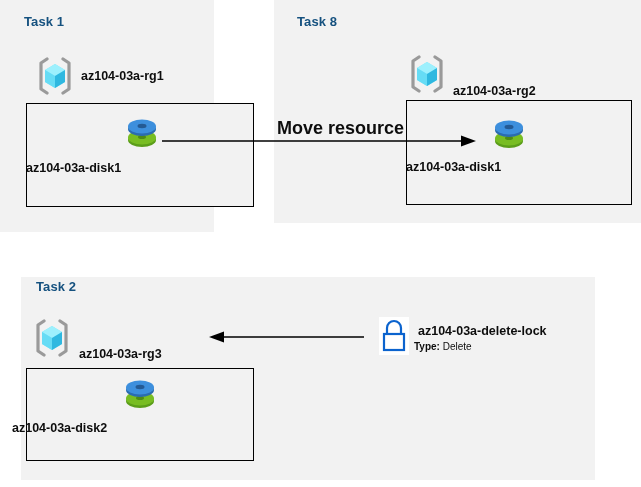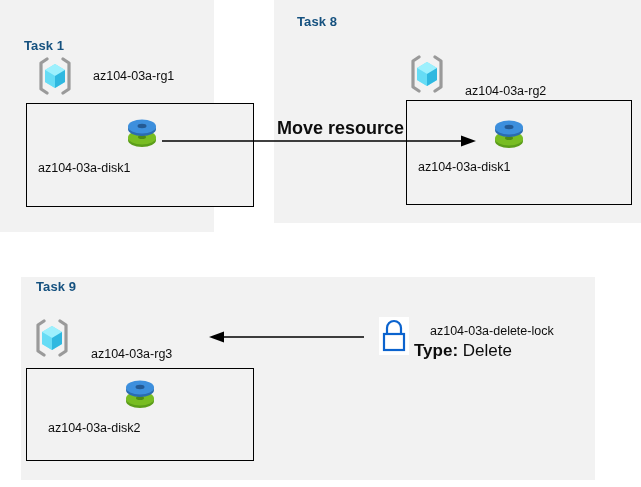--- a/index.html
+++ b/index.html
@@ -31,31 +31,30 @@
   .inner-box {
     position: absolute;
     border: 1px solid #000000;
     background: #f2f2f2;
     box-sizing: border-box;
   }
 
   .node-label {
     position: absolute;
     color: #0d0d0d;
-    font-weight: normal;
+    font-weight: bold;
     font-size: 12.5px;
     white-space: nowrap;
-    margin-left: 12px;
   }
   .node-label.centered {
   }
 
   .sub-label {
     position: absolute;
-    font-size: 17px;
+    font-size: 10px;
     color: #0d0d0d;
     white-space: nowrap;
   }
   .sub-label b { font-weight: bold; }
 
   .icon-rg, .icon-disk, .icon-lock {
     position: absolute;
   }
 
   .connector {
@@ -68,21 +67,21 @@
     font-size: 18px;
     color: #0d0d0d;
     white-space: nowrap;
   }
 </style>
 </head>
 <body>
 
 <div class="panel" style="left:0px; top:0px; width:214px; height:232px;"></div>
 
-<div class="task-label" style="left:24px; top:14px;margin-top:24px;">Task 1</div>
+<div class="task-label" style="left:24px; top:14px;">Task 1</div>
 
 <div class="icon-rg" style="left:37px; top:57px; width:36px; height:38px;">
   <svg width="36" height="38" viewBox="0 0 36 38">
     <path d="M10 2 L4 6 L4 32 L10 36" fill="none" stroke="#9a9a9a" stroke-width="3.2" stroke-linecap="round" stroke-linejoin="round"></path>
     <path d="M26 2 L32 6 L32 32 L26 36" fill="none" stroke="#9a9a9a" stroke-width="3.2" stroke-linecap="round" stroke-linejoin="round"></path>
     <polygon points="18,7 28,13 28,25 18,31 8,25 8,13" fill="#7ee8fb"></polygon>
     <polygon points="18,7 28,13 18,19 8,13" fill="#9df0fd"></polygon>
     <polygon points="18,19 28,13 28,25 18,31" fill="#2fb8e0"></polygon>
     <polygon points="18,19 8,13 8,25 18,31" fill="#66dcf5"></polygon>
   </svg>
@@ -137,21 +136,21 @@
 
 <div class="connector" style="left:160px; top:128px; width:320px; height:26px;">
   <svg width="320" height="26" viewBox="0 0 320 26">
     <line x1="2" y1="13" x2="302" y2="13" stroke="#000000" stroke-width="1.6"></line>
     <polygon points="316,13 301,7.5 301,18.5" fill="#000000"></polygon>
   </svg>
 </div>
 
 <div class="panel" style="left:21px; top:277px; width:574px; height:203px;"></div>
 
-<div class="task-label" style="left:36px; top:279px;">Task 9</div>
+<div class="task-label" style="left:36px; top:279px;">Task 2</div>
 
 <div class="icon-rg" style="left:34px; top:319px; width:36px; height:38px;">
   <svg width="36" height="38" viewBox="0 0 36 38">
     <path d="M10 2 L4 6 L4 32 L10 36" fill="none" stroke="#9a9a9a" stroke-width="3.2" stroke-linecap="round" stroke-linejoin="round"></path>
     <path d="M26 2 L32 6 L32 32 L26 36" fill="none" stroke="#9a9a9a" stroke-width="3.2" stroke-linecap="round" stroke-linejoin="round"></path>
     <polygon points="18,7 28,13 28,25 18,31 8,25 8,13" fill="#7ee8fb"></polygon>
     <polygon points="18,7 28,13 18,19 8,13" fill="#9df0fd"></polygon>
     <polygon points="18,19 28,13 28,25 18,31" fill="#2fb8e0"></polygon>
     <polygon points="18,19 8,13 8,25 18,31" fill="#66dcf5"></polygon>
   </svg>
@@ -184,13 +183,13 @@
 <div class="icon-disk" style="left:120px; top:375px; width:40px; height:40px;">
   <svg width="40" height="40" viewBox="0 0 40 40">
     <ellipse cx="20" cy="26" rx="14" ry="7" fill="#5c9e1a"></ellipse>
     <ellipse cx="20" cy="23.5" rx="14" ry="7" fill="#78bd22"></ellipse>
     <ellipse cx="20" cy="23" rx="4" ry="2" fill="#4e8a16"></ellipse>
     <ellipse cx="20" cy="15" rx="14" ry="7" fill="#2b6cb0"></ellipse>
     <ellipse cx="20" cy="12.5" rx="14" ry="7" fill="#3d8fdd"></ellipse>
     <ellipse cx="20" cy="12" rx="4.5" ry="2.2" fill="#245a94"></ellipse>
   </svg>
 </div>
-<div class="node-label centered" style="left:36px; top:421px; width:204px;">az104-03a-disk2</div>
+<div class="node-label centered" style="left:12px; top:421px; width:204px;">az104-03a-disk2</div>
 
 </body></html>

